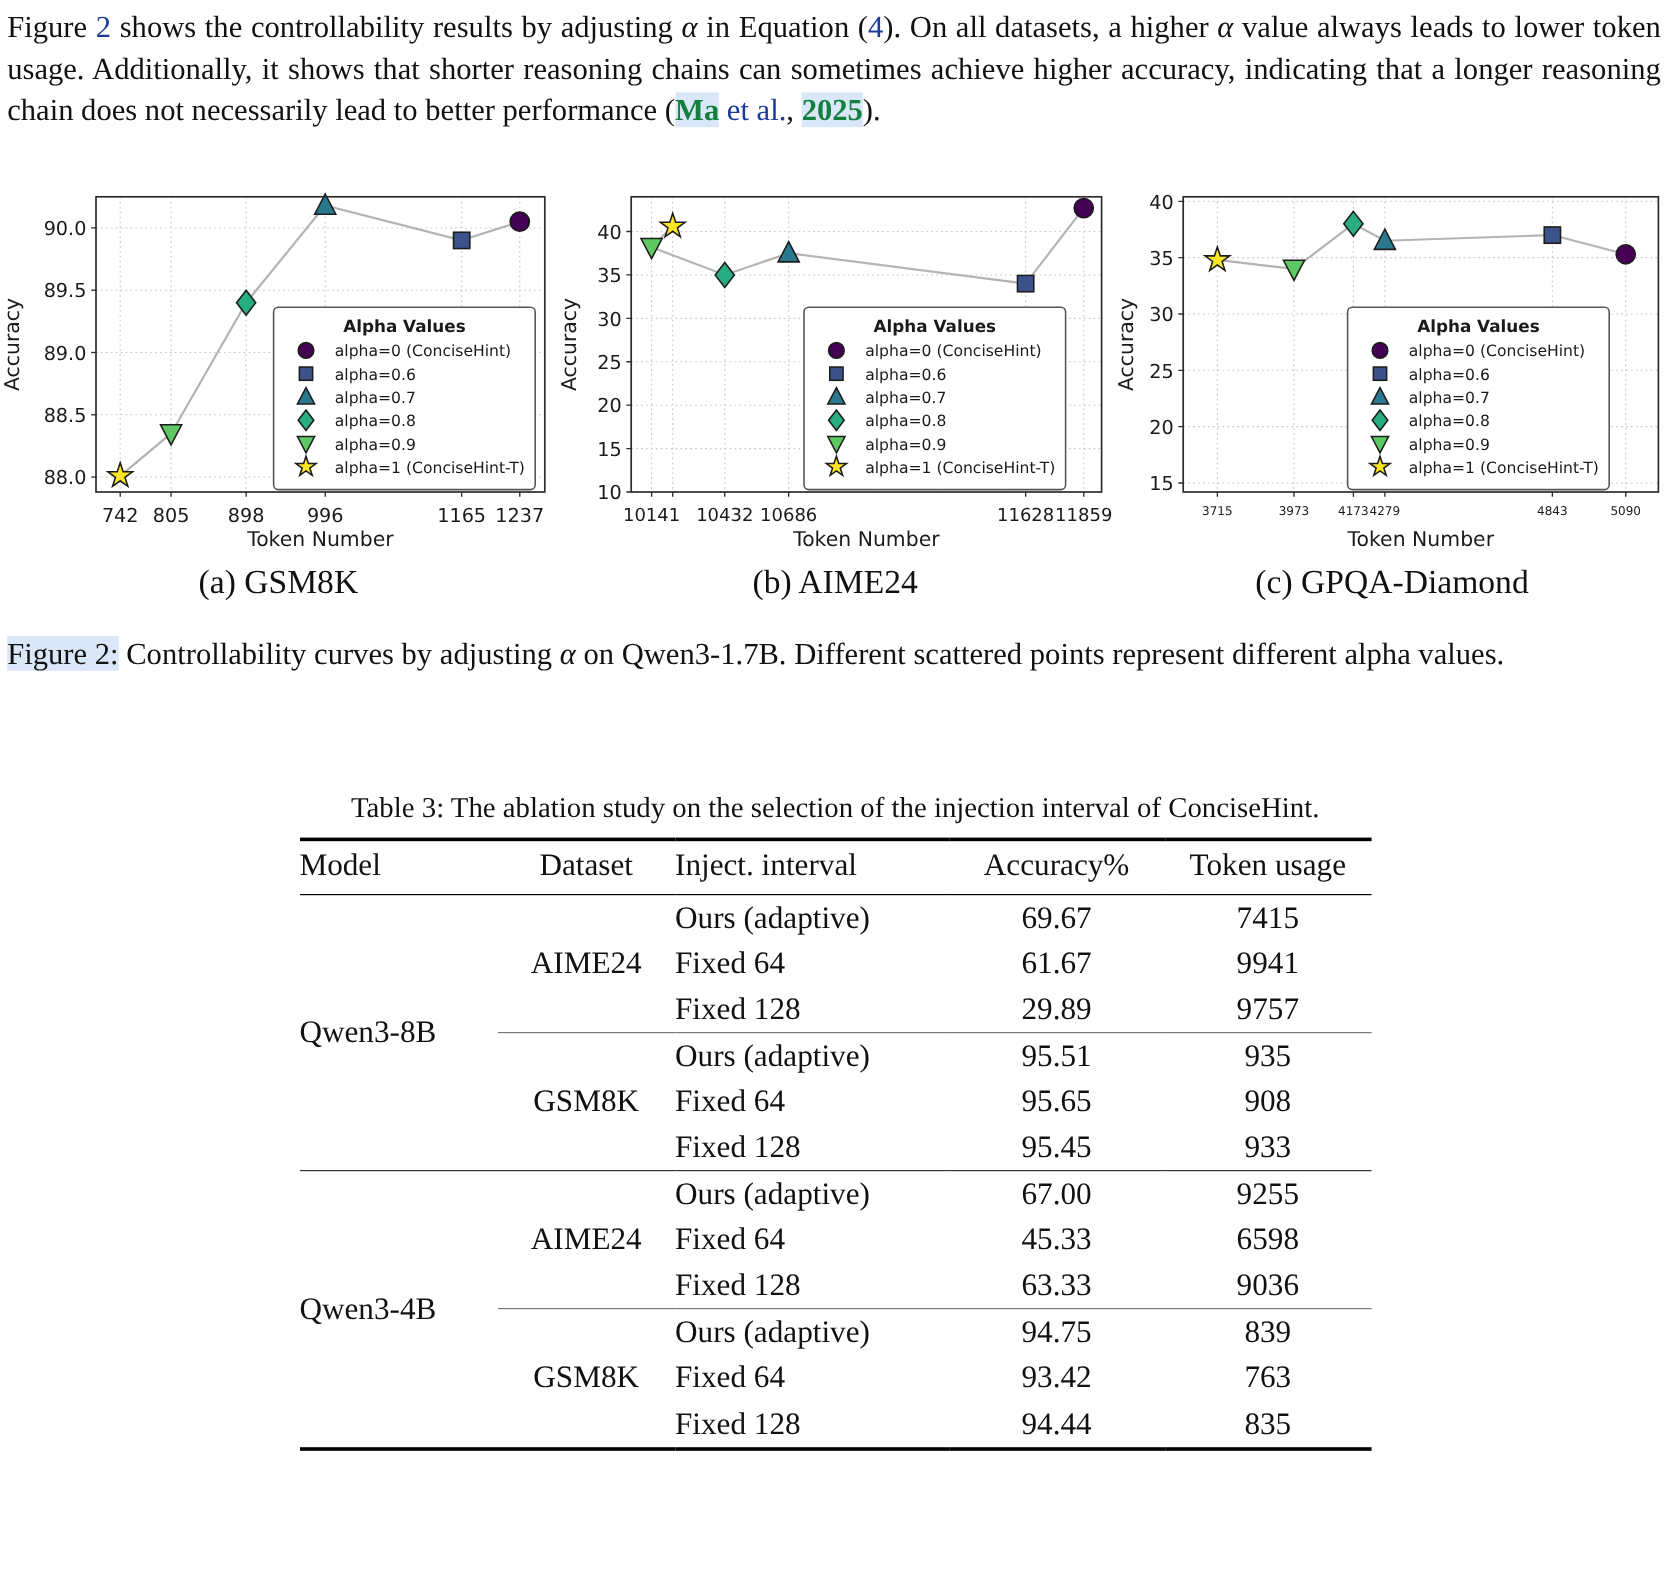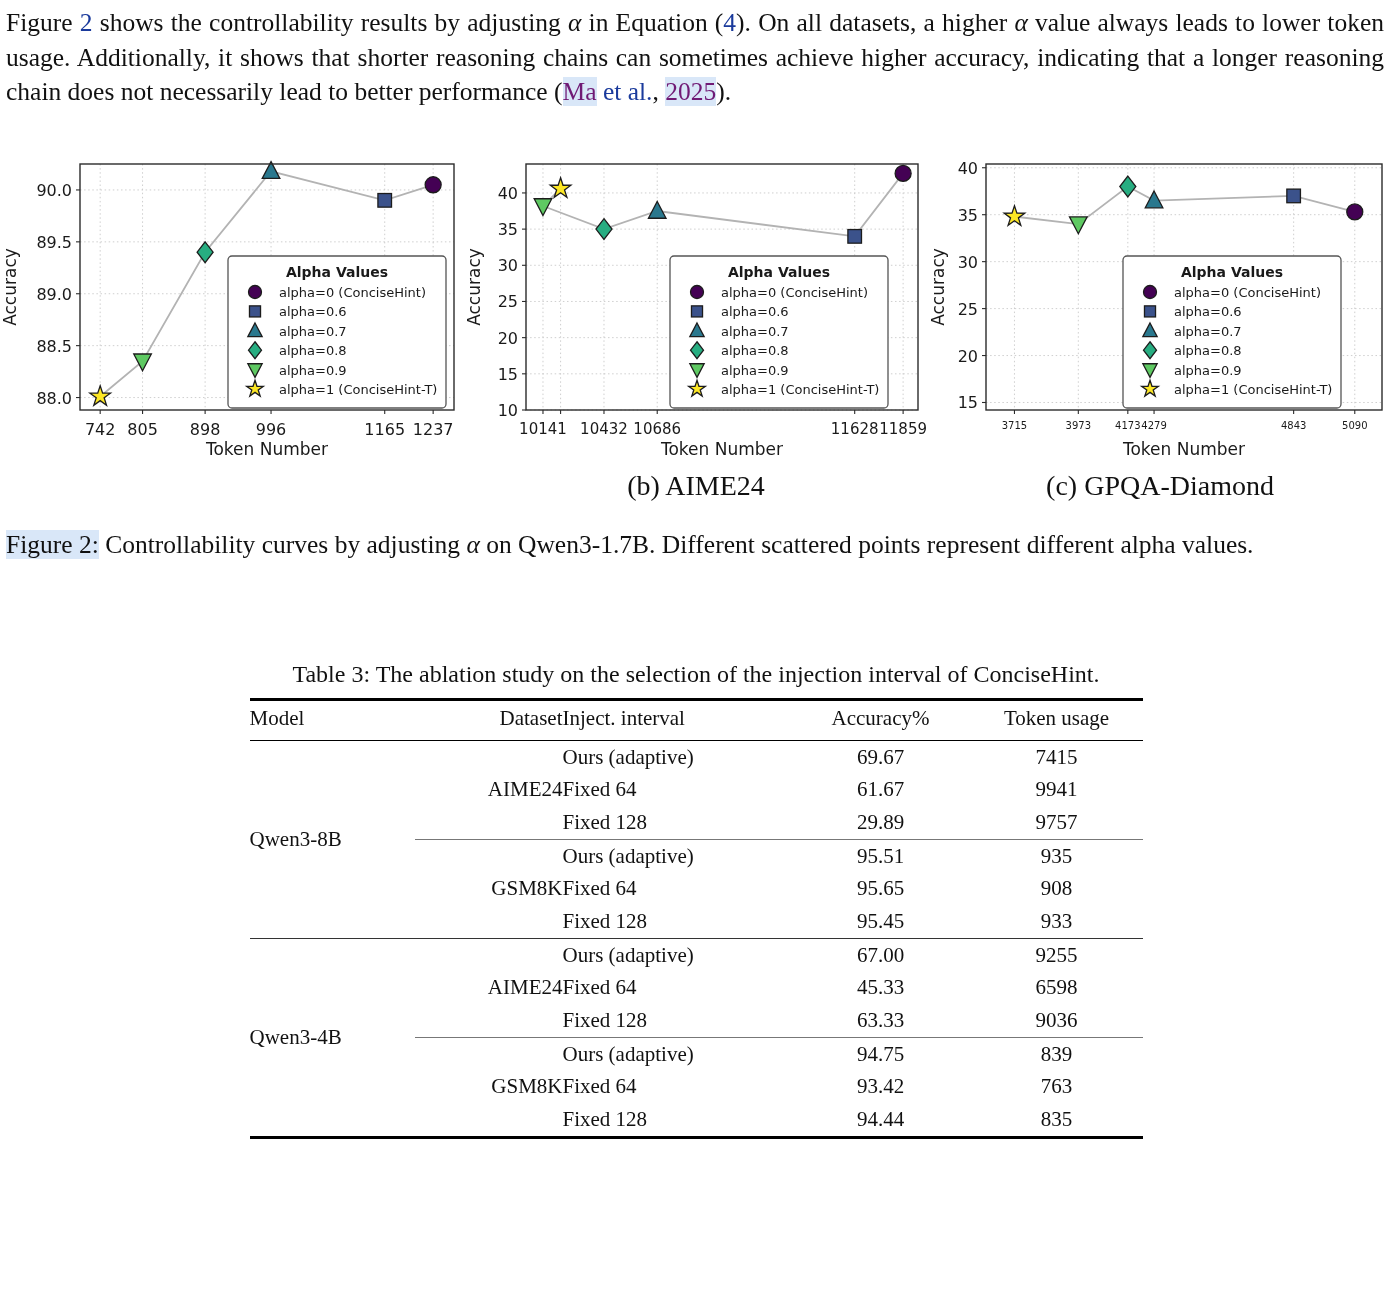--- a/index.html
+++ b/index.html
@@ -1,38 +1,38 @@
 <!DOCTYPE html>
 <html><head>
 <meta charset="utf-8">
 <style>
   html,body{margin:0;padding:0;background:#ffffff;}
   body{width:1392px;height:1308px;overflow:hidden;color:#111;
        font-family:"Liberation Serif",serif;}
   .intro{margin:6px 8px 0 6px;font-size:25.5px;line-height:1.36;text-align:justify;}
   .lk{color:#1a3a9c;}
-  .hl{color:#701a75;background:#d9e7f8;}
+  .hl{color:#15803d;background:#d9e7f8;font-weight:bold;}
   .caphl{background:#d9e7f8;}
   .math{font-style:italic;}
   .figure-row{margin-top:40px;display:flex;}
   .chart-panel{width:464px;}
   .chart-svg{display:block;font-family:"DejaVu Sans",sans-serif;}
   .chart-svg text{fill:#1a1a1a;}
   .grid{stroke:#c9c9c9;stroke-width:0.9;stroke-dasharray:1.5 2.6;}
   .tick{stroke:#2b2b2b;stroke-width:1.1;}
   .spine{fill:none;stroke:#2b2b2b;stroke-width:1.4;}
   .chart-caption{text-align:center;font-size:28px;margin-top:8px;}
   .fig-caption{margin:26px 8px 0 6px;font-size:25.5px;line-height:1.36;text-align:justify;}
   .table-title{margin-top:98px;text-align:center;font-size:24px;}
-  table.ablation{margin:10px auto 0 auto;border-collapse:collapse;font-size:21px;
+  table.ablation{margin:10px auto 0 auto;border-collapse:collapse;font-size:26px;
     border-top:3px solid #000;border-bottom:3px solid #000;}
   table.ablation th{font-weight:normal;padding:5px 0 9px 0;border-bottom:1.6px solid #000;}
   table.ablation td{padding:5px 0;line-height:1.08;}
   th.c0,td.model{text-align:left;width:165px;}
-  th.c1,td.dataset{text-align:right;width:148px;}
+  th.c1,td.dataset{text-align:center;width:148px;}
   th.c2,td.inject{text-align:left;width:228px;}
   th.c3{text-align:center;width:180px;}
   th.c4{text-align:center;width:172px;}
   td.num{text-align:center;}
   td.model,td.dataset{vertical-align:middle;}
   .dssep{border-bottom:1.3px solid #777;}
   .groupsep{border-bottom:1.4px solid #333;}
 </style>
 </head>
 <body>
@@ -95,20 +95,21 @@
           <polygon points="255,173 262.15,186.65 247.85,186.65" fill="#2a788e" stroke="#1c1c1c" stroke-width="1.3"></polygon>
           <text x="279" y="185.8" font-size="13">alpha=0.7</text>
           <polygon points="255,191.75 261.5,200.2 255,208.64999999999998 248.5,200.2" fill="#27ad81" stroke="#1c1c1c" stroke-width="1.3"></polygon>
           <text x="279" y="205.2" font-size="13">alpha=0.8</text>
           <polygon points="255,227.4 262.15,213.75 247.85,213.75" fill="#5ec962" stroke="#1c1c1c" stroke-width="1.3"></polygon>
           <text x="279" y="224.6" font-size="13">alpha=0.9</text>
           <polygon points="255.00,230.22 256.99,236.27 263.35,236.29 258.21,240.04 260.16,246.10 255.00,242.38 249.84,246.10 251.79,240.04 246.65,236.29 253.01,236.27" fill="#fde725" stroke="#1c1c1c" stroke-width="1.3"></polygon>
           <text x="279" y="244" font-size="13">alpha=1 (ConciseHint-T)</text>
         </g>
       </svg>
+    <div class="chart-caption">(a) GSM8K</div>
   </div>
   <div class="chart-panel">
     <svg class="chart-svg" width="464" height="312">
         <line class="grid" x1="78.97967914438502" y1="14" x2="78.97967914438502" y2="260"></line>
         <line class="grid" x1="139.98074866310162" y1="14" x2="139.98074866310162" y2="260"></line>
         <line class="grid" x1="193.22566844919785" y1="14" x2="193.22566844919785" y2="260"></line>
         <line class="grid" x1="390.69304812834224" y1="14" x2="390.69304812834224" y2="260"></line>
         <line class="grid" x1="439.11657754010696" y1="14" x2="439.11657754010696" y2="260"></line>
         <line class="grid" x1="96.58823529411765" y1="14" x2="96.58823529411765" y2="260"></line>
         <line class="grid" x1="62" y1="260" x2="454" y2="260"></line>

